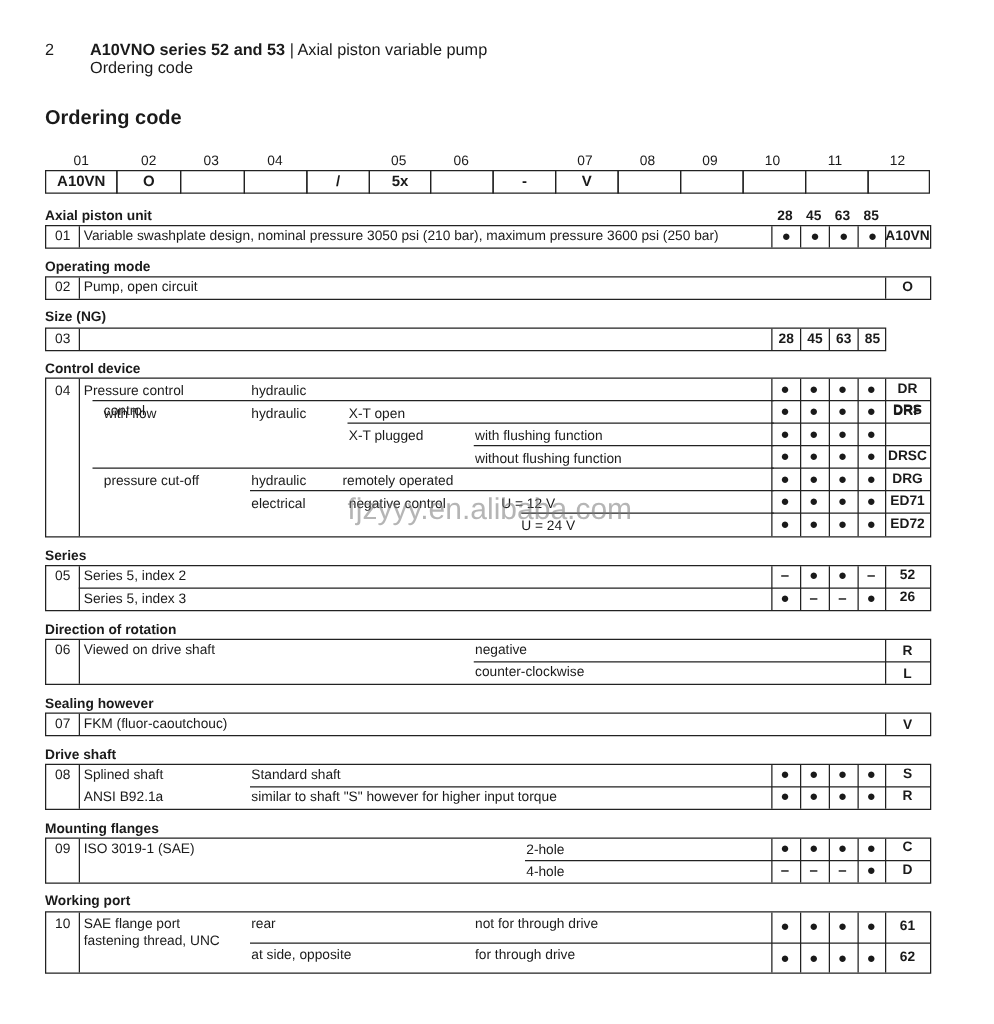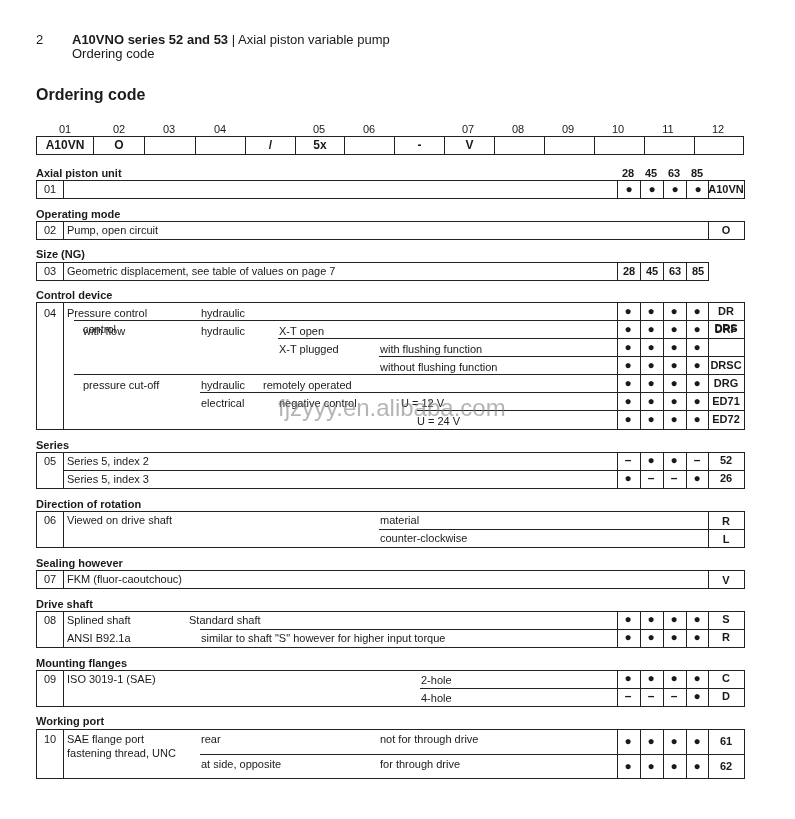--- a/index.html
+++ b/index.html
@@ -67,20 +67,21 @@
 </div>
 
 <div class="sec-title" style="top:167px">Axial piston unit</div>
 <div class="size-h" style="left:617px;top:167px">28</div>
 <div class="size-h" style="left:640px;top:167px">45</div>
 <div class="size-h" style="left:663px;top:167px">63</div>
 <div class="size-h" style="left:686px;top:167px">85</div>
 <div class="tbl" style="top:180px;width:709px;height:19px">
   <div class="cell-txt" style="left:7px;top:2px">01</div>
   <div class="vline" style="left:26px;top:0;height:17px"></div>
+  <div class="cell-txt" style="left:30px;top:2px">Variable swashplate design, nominal pressure 3050 psi (210 bar), maximum pressure 3600 psi (250 bar)</div>
   <div class="vline" style="left:580px;top:0;height:17px"></div>
   <div class="dot" style="left:581px;top:1px">●</div>
   <div class="vline" style="left:603px;top:0;height:17px"></div>
   <div class="dot" style="left:604px;top:1px">●</div>
   <div class="vline" style="left:626px;top:0;height:17px"></div>
   <div class="dot" style="left:627px;top:1px">●</div>
   <div class="vline" style="left:649px;top:0;height:17px"></div>
   <div class="dot" style="left:650px;top:1px">●</div>
   <div class="vline" style="left:671px;top:0;height:17px;border-left-width:1.5px"></div>
   <div class="code" style="left:671px;top:2px">A10VN</div>
@@ -92,21 +93,20 @@
   <div class="vline" style="left:26px;top:0;height:17px"></div>
   <div class="cell-txt" style="left:30px;top:2px">Pump, open circuit</div>
   <div class="vline" style="left:671px;top:0;height:17px;border-left-width:1.5px"></div>
   <div class="code" style="left:671px;top:2px">O</div>
 </div>
 
 <div class="sec-title" style="top:248px">Size (NG)</div>
 <div class="tbl" style="top:262px;width:673px;height:19px">
   <div class="cell-txt" style="left:7px;top:2px">03</div>
   <div class="vline" style="left:26px;top:0;height:17px"></div>
-  <div class="cell-txt" style="left:30px;top:2px">Geometric displacement, see table of values on page 7</div>
   <div class="vline" style="left:580px;top:0;height:17px;border-left-width:1.5px"></div>
   <div class="code" style="left:574px;top:2px">28</div>
   <div class="vline" style="left:603px;top:0;height:17px;border-left-width:1.5px"></div>
   <div class="code" style="left:597px;top:2px">45</div>
   <div class="vline" style="left:626px;top:0;height:17px;border-left-width:1.5px"></div>
   <div class="code" style="left:620px;top:2px">63</div>
   <div class="vline" style="left:649px;top:0;height:17px;border-left-width:1.5px"></div>
   <div class="code" style="left:643px;top:2px">85</div>
 </div>
 
@@ -122,21 +122,21 @@
   <div class="cell-txt" style="left:164px;top:22px">hydraulic</div>
   <div class="cell-txt" style="left:242px;top:22px">X-T open</div>
   <div class="hline" style="left:241px;top:35px;width:341px"></div>
   <div class="cell-txt" style="left:242px;top:40px">X-T plugged</div>
   <div class="cell-txt" style="left:343px;top:40px">with flushing function</div>
   <div class="hline" style="left:342px;top:53px;width:240px"></div>
   <div class="cell-txt" style="left:343px;top:58px">without flushing function</div>
   <div class="hline" style="left:37px;top:71px;width:545px"></div>
   <div class="cell-txt" style="left:46px;top:76px">pressure cut-off</div>
   <div class="cell-txt" style="left:164px;top:76px">hydraulic</div>
-  <div class="cell-txt" style="left:226px;top:76px">remotely operated</div>
+  <div class="cell-txt" style="left:237px;top:76px">remotely operated</div>
   <div class="hline" style="left:163px;top:89px;width:419px"></div>
   <div class="cell-txt" style="left:164px;top:94px">electrical</div>
   <div class="cell-txt" style="left:242px;top:94px">negative control</div>
   <div class="cell-txt" style="left:364px;top:94px;font-style:normal">U = 12 V</div>
   <div class="hline" style="left:380px;top:107px;width:202px"></div>
   <div class="cell-txt" style="left:380px;top:112px">U = 24 V</div>
 
   <div class="vline" style="left:580px;top:0;height:126px"></div>
   <div class="vline" style="left:603px;top:0;height:126px"></div>
   <div class="vline" style="left:626px;top:0;height:126px"></div>
@@ -165,21 +165,21 @@
   <div class="vline" style="left:626px;top:0;height:35px"></div>
   <div class="vline" style="left:649px;top:0;height:35px"></div>
   <div class="vline" style="left:671px;top:0;height:35px;border-left-width:1.5px"></div>
 </div>
 
 <div class="sec-title" style="top:498px">Direction of rotation</div>
 <div class="tbl" style="top:511px;width:709px;height:37px">
   <div class="cell-txt" style="left:7px;top:2px">06</div>
   <div class="vline" style="left:26px;top:0;height:35px"></div>
   <div class="cell-txt" style="left:30px;top:2px">Viewed on drive shaft</div>
-  <div class="cell-txt" style="left:343px;top:2px">material</div>
+  <div class="cell-txt" style="left:343px;top:2px">negative</div>
   <div class="hline" style="left:342px;top:17px;width:365px"></div>
   <div class="cell-txt" style="left:343px;top:20px">counter-clockwise</div>
   <div class="vline" style="left:671px;top:0;height:35px;border-left-width:1.5px"></div>
   <div class="code" style="left:671px;top:3px">R</div>
   <div class="code" style="left:671px;top:21px">L</div>
 </div>
 
 <div class="sec-title" style="top:557px">Sealing however</div>
 <div class="tbl" style="top:570px;width:709px;height:19px">
   <div class="cell-txt" style="left:7px;top:2px">07</div>
@@ -188,21 +188,21 @@
   <div class="vline" style="left:671px;top:0;height:17px;border-left-width:1.5px"></div>
   <div class="code" style="left:671px;top:3px">V</div>
 </div>
 
 <div class="sec-title" style="top:598px">Drive shaft</div>
 <div class="tbl" style="top:611px;width:709px;height:37px">
   <div class="cell-txt" style="left:7px;top:2px">08</div>
   <div class="vline" style="left:26px;top:0;height:35px"></div>
   <div class="cell-txt" style="left:30px;top:2px">Splined shaft</div>
   <div class="cell-txt" style="left:30px;top:20px">ANSI B92.1a</div>
-  <div class="cell-txt" style="left:152px;top:2px">Standard shaft</div>
+  <div class="cell-txt" style="left:164px;top:2px">Standard shaft</div>
   <div class="hline" style="left:163px;top:17px;width:544px"></div>
   <div class="cell-txt" style="left:164px;top:20px">similar to shaft "S" however for higher input torque</div>
   <div class="vline" style="left:580px;top:0;height:35px"></div>
   <div class="vline" style="left:603px;top:0;height:35px"></div>
   <div class="vline" style="left:626px;top:0;height:35px"></div>
   <div class="vline" style="left:649px;top:0;height:35px"></div>
   <div class="vline" style="left:671px;top:0;height:35px;border-left-width:1.5px"></div>
 </div>
 
 <div class="sec-title" style="top:657px">Mounting flanges</div>

